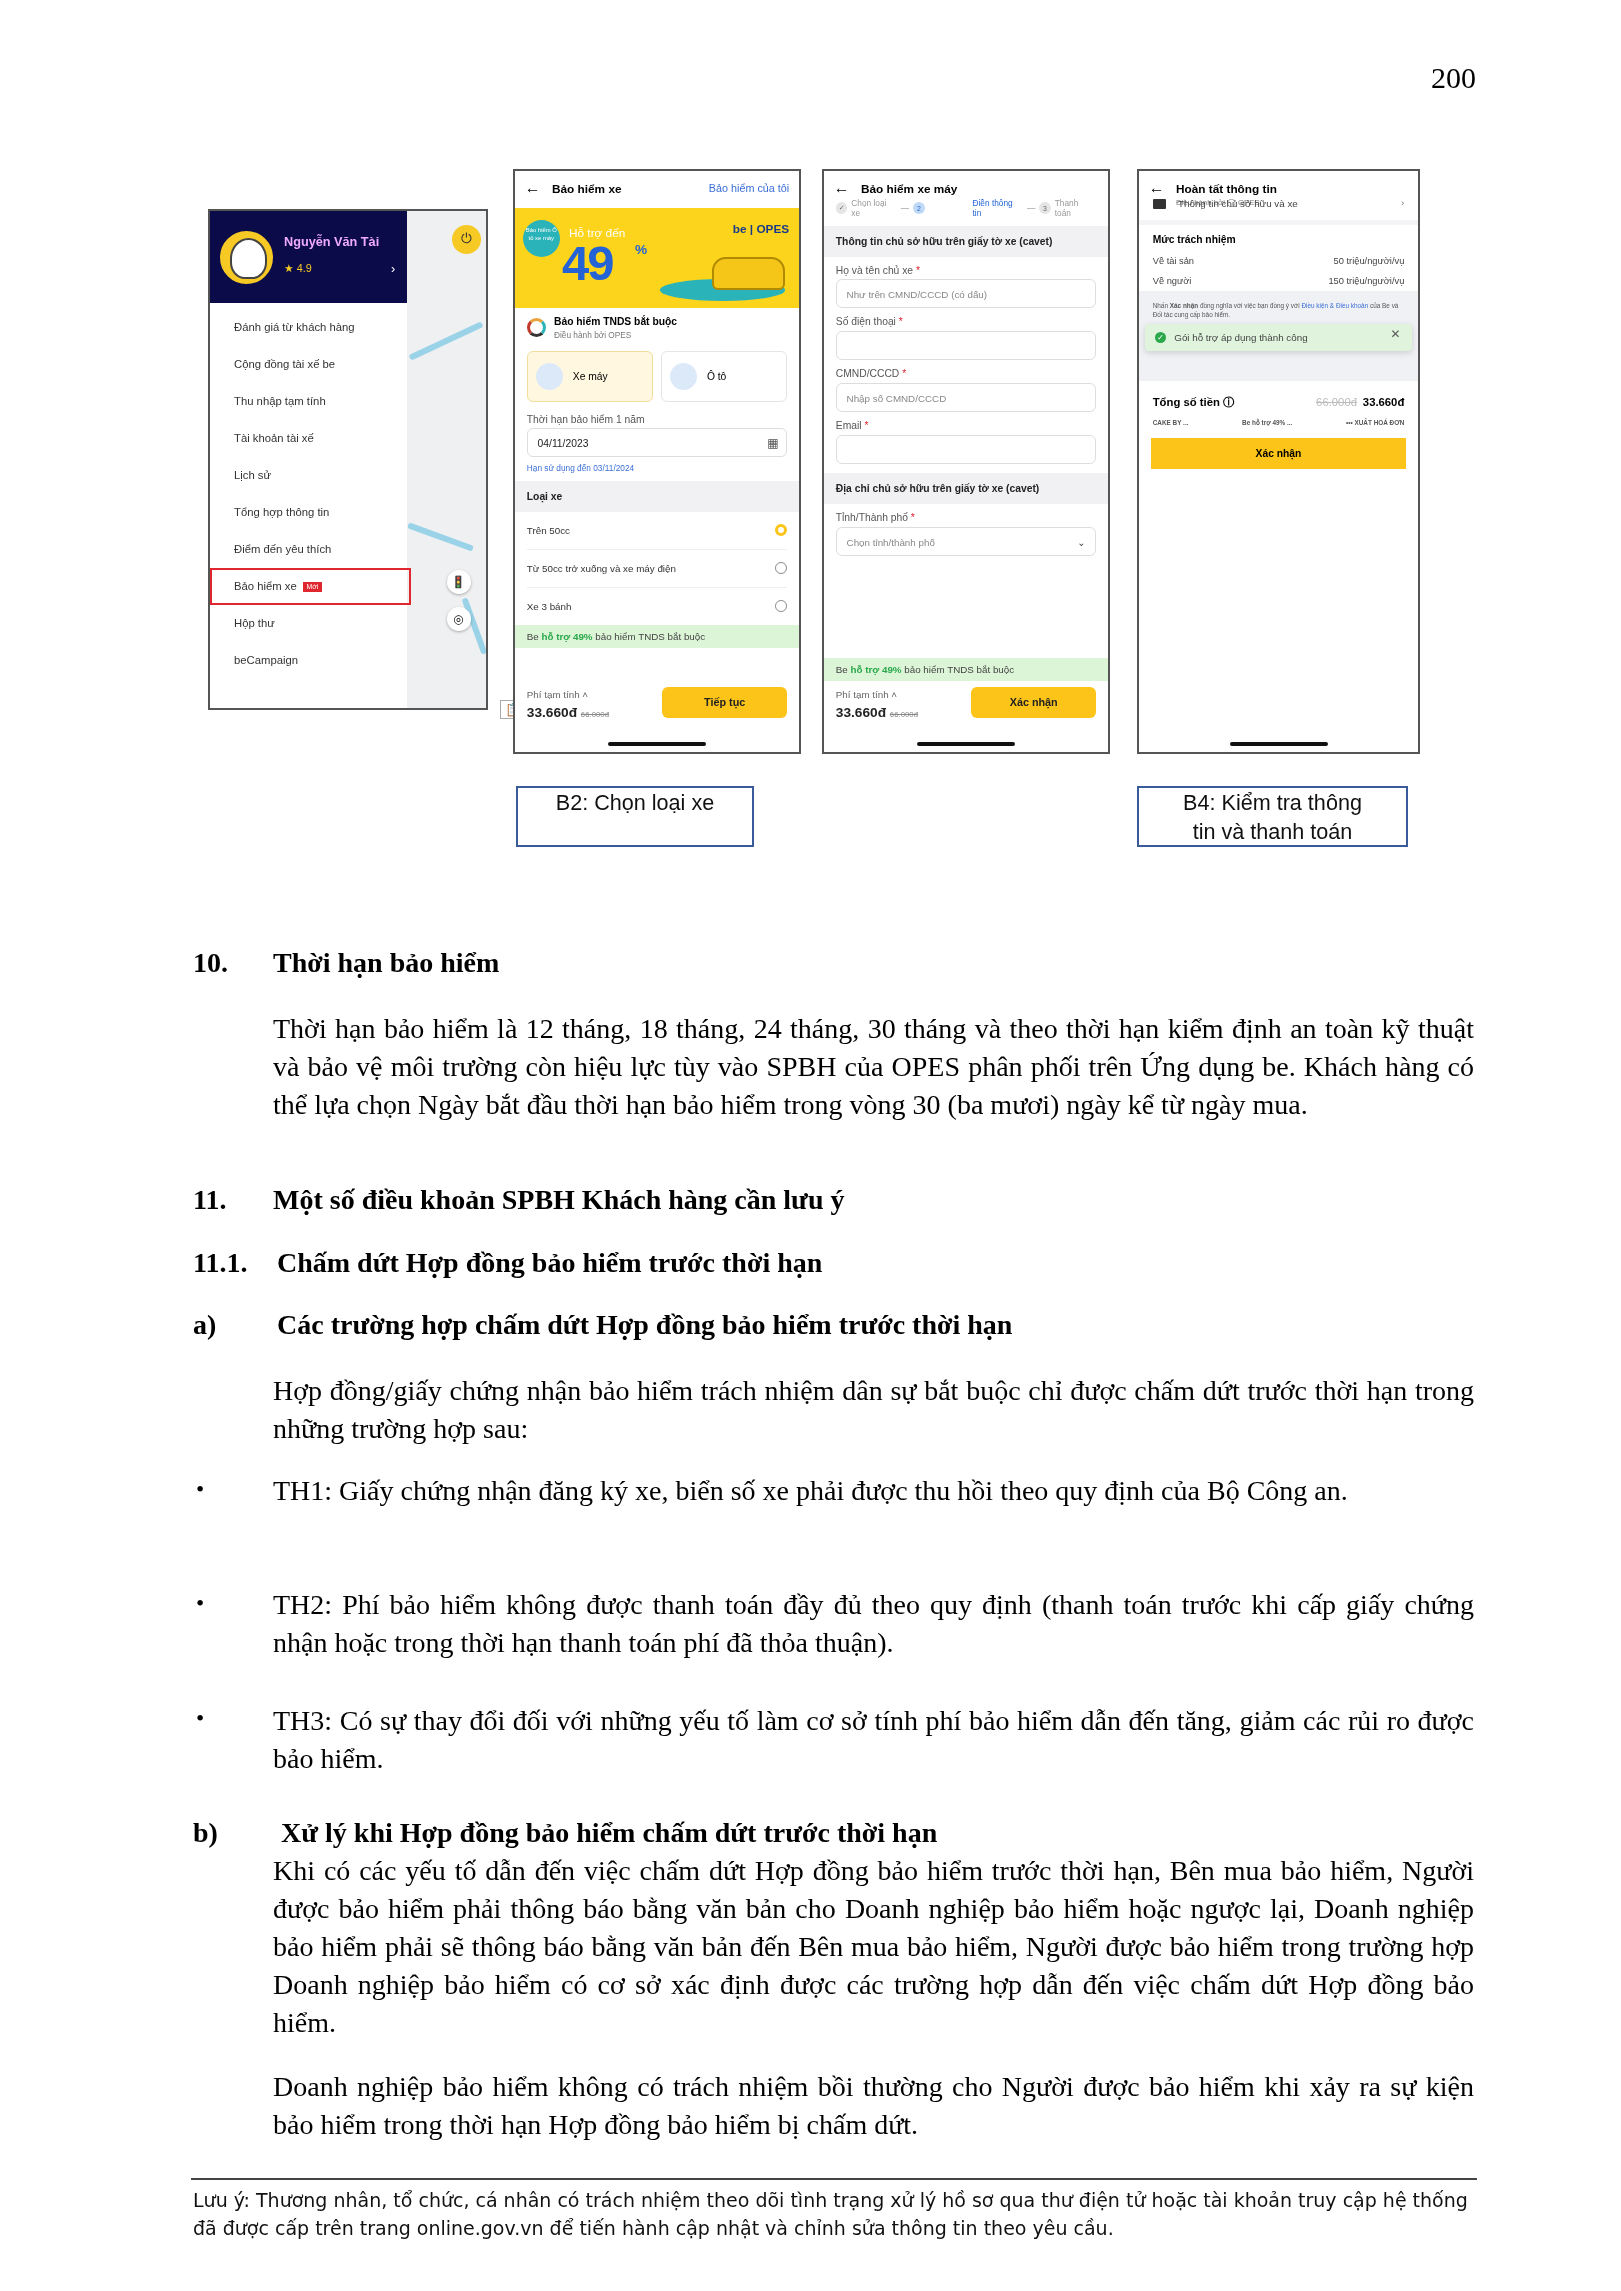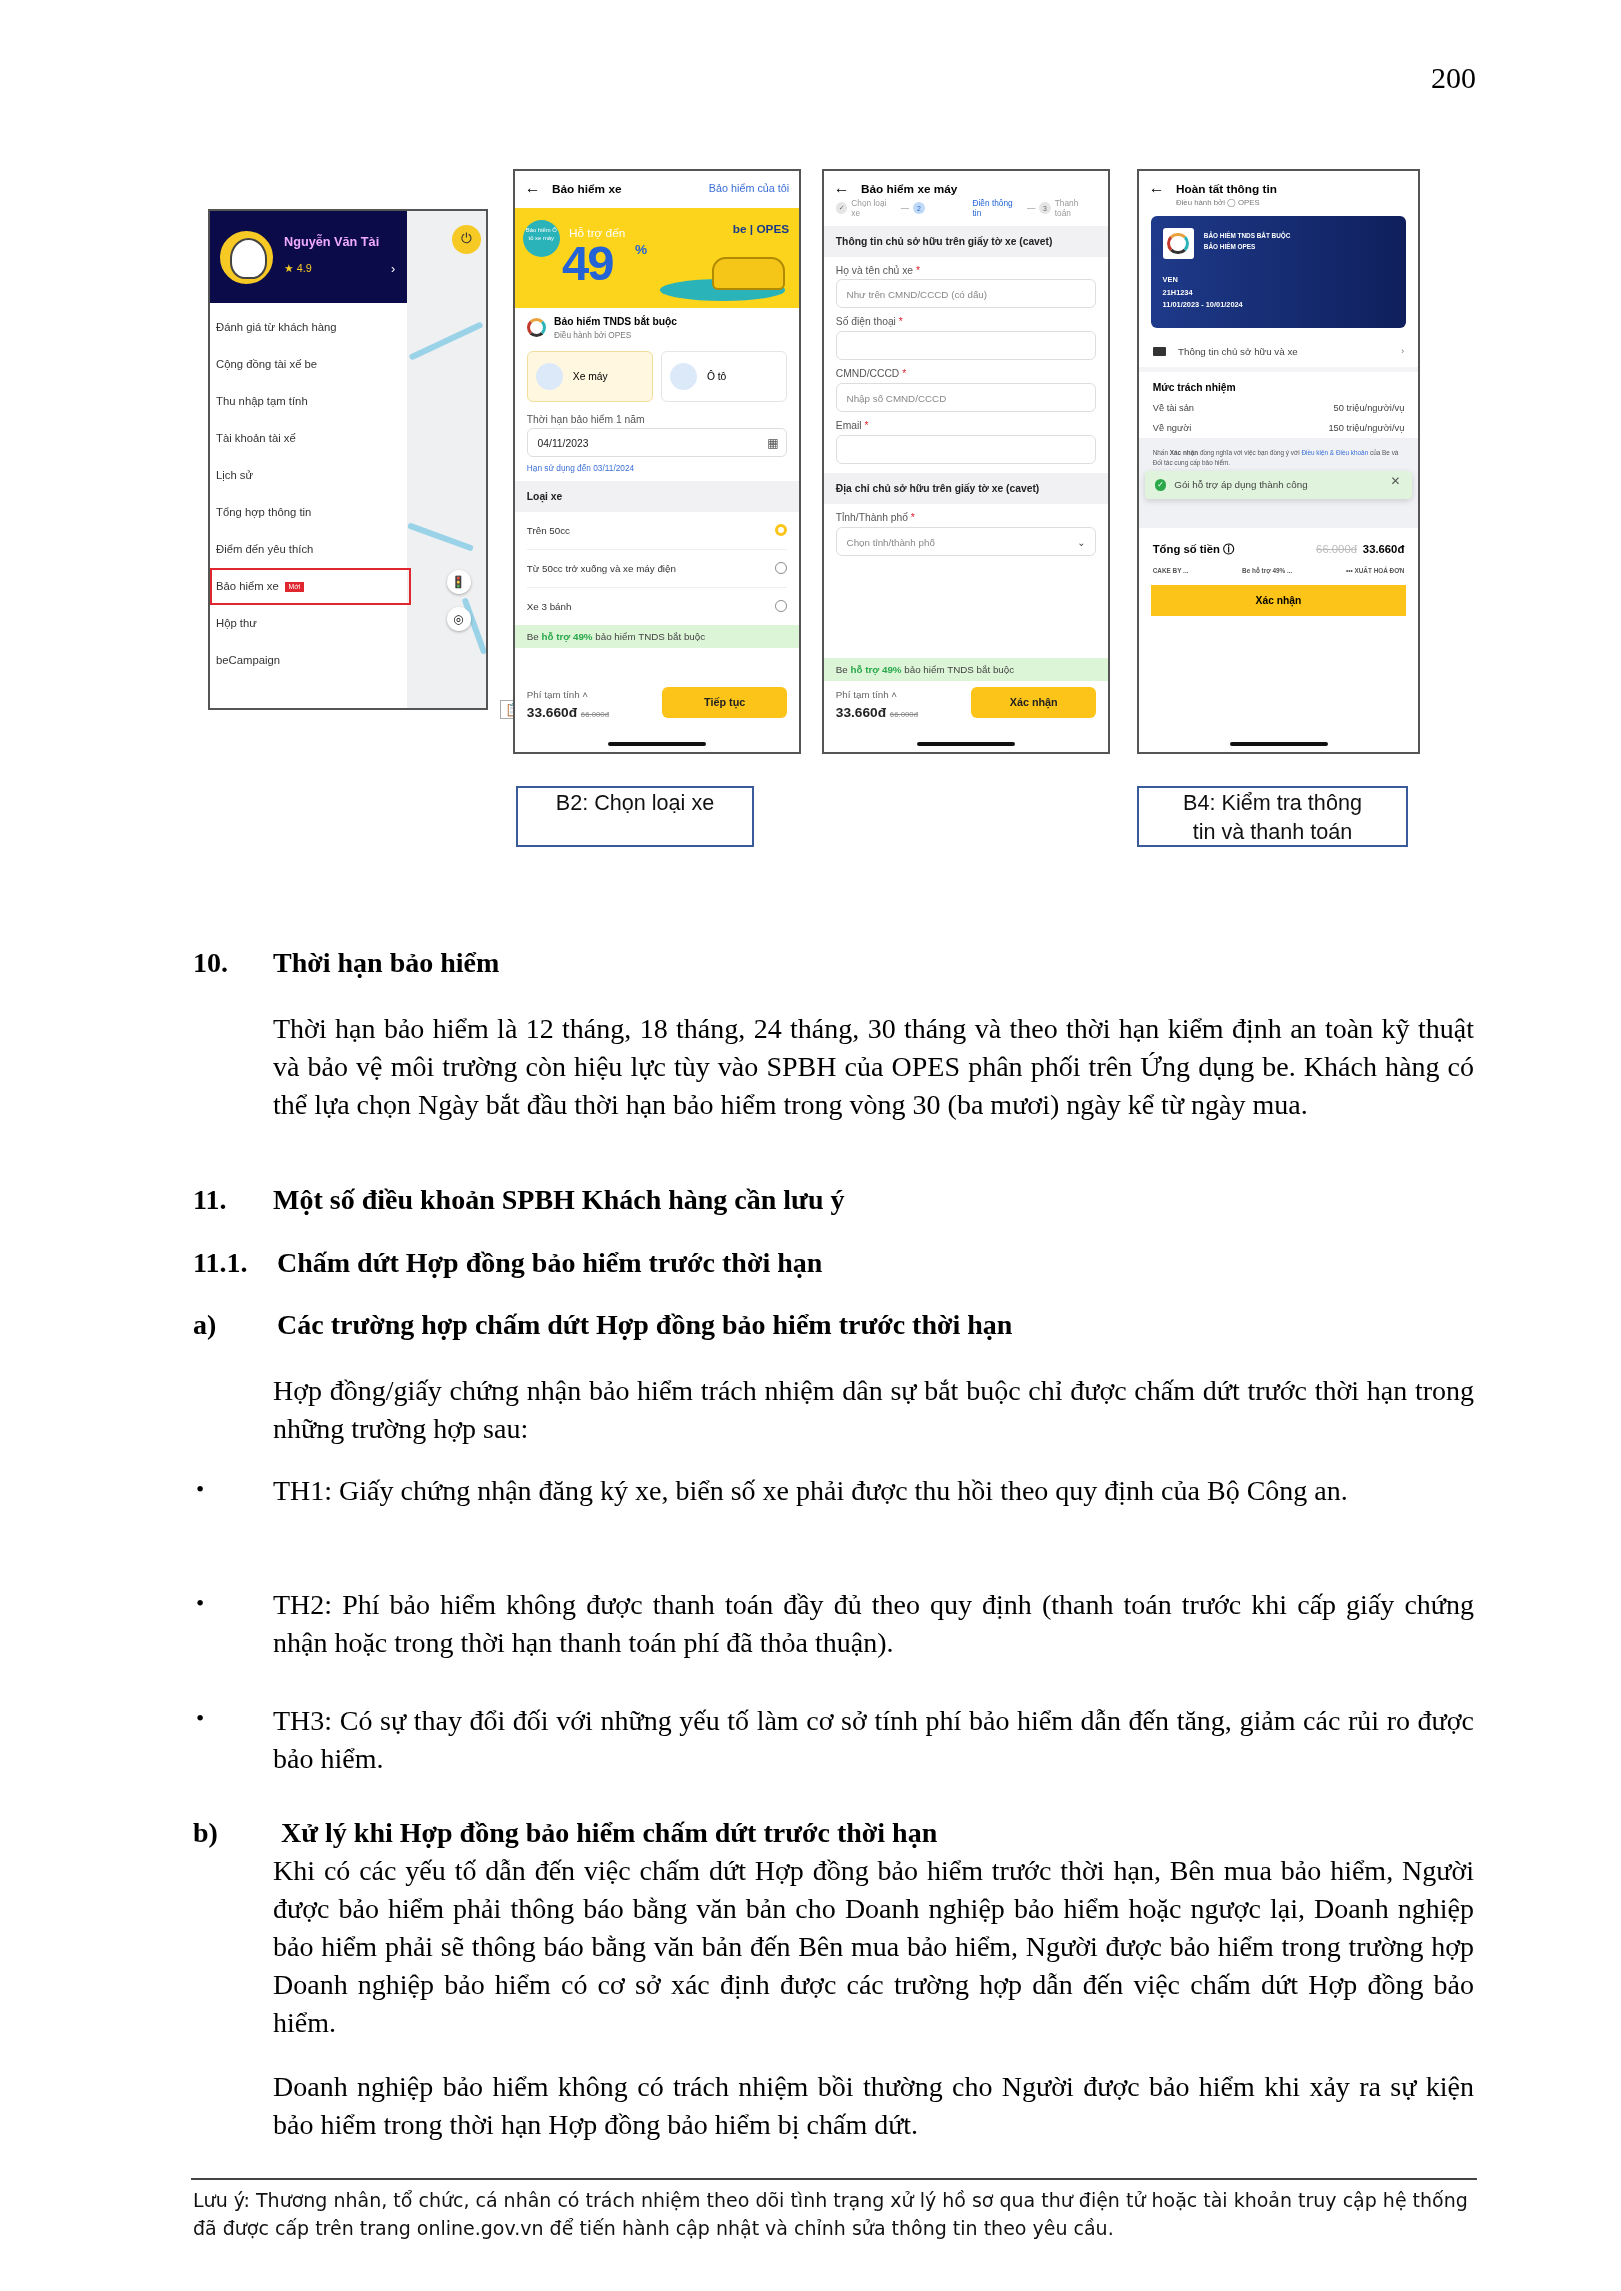--- a/index.html
+++ b/index.html
@@ -12,21 +12,21 @@
   #s1 .map{position:absolute;left:196px;top:0;width:80px;height:100%;background:#eef0f2;}
   #s1 .river{position:absolute;background:#9ad3e8;height:5.9px;border-radius:2.9px;}
   #s1 .drawer{position:absolute;left:0;top:0;width:197px;height:100%;background:#fff;}
   #s1 .head{height:92px;background:#0b0b4a;position:relative;}
   #s1 .avatar{position:absolute;left:9.8px;top:19.6px;width:49px;height:49px;border-radius:50%;background:#f7c925;border:2.9px solid #f7c925;}
   #s1 .avatar .face{position:absolute;left:7.8px;top:5.9px;width:33px;height:37px;border-radius:50% 50% 40% 40%;background:#fff;border:2px solid #444;}
   #s1 .uname{position:absolute;left:74px;top:23.5px;color:#f0abfc;font-weight:bold;font-size:12.7px;}
   #s1 .rating{position:absolute;left:74px;top:51px;color:#f7c925;font-size:10.8px;}
   #s1 .chev{position:absolute;left:181px;top:51px;color:#fff;font-size:12.7px;}
   #s1 .power{position:absolute;left:242px;top:13.7px;width:29px;height:29px;border-radius:50%;background:#f7c925;display:flex;align-items:center;justify-content:center;font-size:13.7px;color:#333;}
-  #s1 .menu-item{height:37px;line-height:37px;padding-left:6px;font-size:11.3px;color:#333;position:relative;}
+  #s1 .menu-item{height:37px;line-height:37px;padding-left:24px;font-size:11.3px;color:#333;position:relative;}
   #s1 .menu-item.hl{outline:2.9px solid #e0262f;outline-offset:-2.9px;width:201px;box-sizing:border-box;}
   #s1 .badge{display:inline-block;background:#e0262f;color:#fff;font-size:6.9px;line-height:10.8px;padding:0 3.9px;margin-left:5.9px;vertical-align:middle;}
   #s1 .fab{position:absolute;width:23.5px;height:23.5px;border-radius:50%;background:#fff;box-shadow:0 1px 2.9px rgba(0,0,0,.3);display:flex;align-items:center;justify-content:center;font-size:11.8px;}
   .ctrl{position:absolute;left:500px;top:700px;border:1px solid #aaa;background:#fff;font-family:"Liberation Sans",sans-serif;font-size:12.7px;padding:1px 3.9px;}
   
   .topbar{height:37px;position:relative;}
   .topbar .back{position:absolute;left:9.8px;top:7.8px;font-size:15.7px;}
   .topbar .ttl{position:absolute;left:37px;top:10.8px;font-weight:bold;font-size:11.8px;}
   .topbar .link{position:absolute;right:9.8px;top:10.8px;font-size:10.8px;color:#3b6fd8;}
   .field-label{font-size:10.3px;color:#555;padding:7.8px 11.8px 3.9px;}
@@ -235,28 +235,20 @@
       <div class="homebar"></div>
     </div>
   </div>
 
   <div class="ss" id="s4">
     <div class="topbar" style="height:19.6px;">
       <span class="back">←</span>
       <span class="ttl">Hoàn tất thông tin</span>
       <span class="sub">Điều hành bởi ◯ OPES</span>
     </div>
-    <div class="card">
-      <div class="clogo"></div>
-      <div class="ct1">BẢO HIỂM TNDS BẮT BUỘC</div>
-      <div class="ct2">BẢO HIỂM OPES</div>
-      <div class="cname">VEN</div>
-      <div class="cplate">21H1234</div>
-      <div class="cdate">11/01/2023 - 10/01/2024</div>
-    </div>
     <div class="owner">
       <span class="ic"></span>
       <span class="t">Thông tin chủ sở hữu và xe</span>
       <span class="c">›</span>
     </div>
     <div class="lh">Mức trách nhiệm</div>
     <div class="lrow">
         <span>Về tài sản</span>
         <span>50 triệu/người/vụ</span>
       </div>

